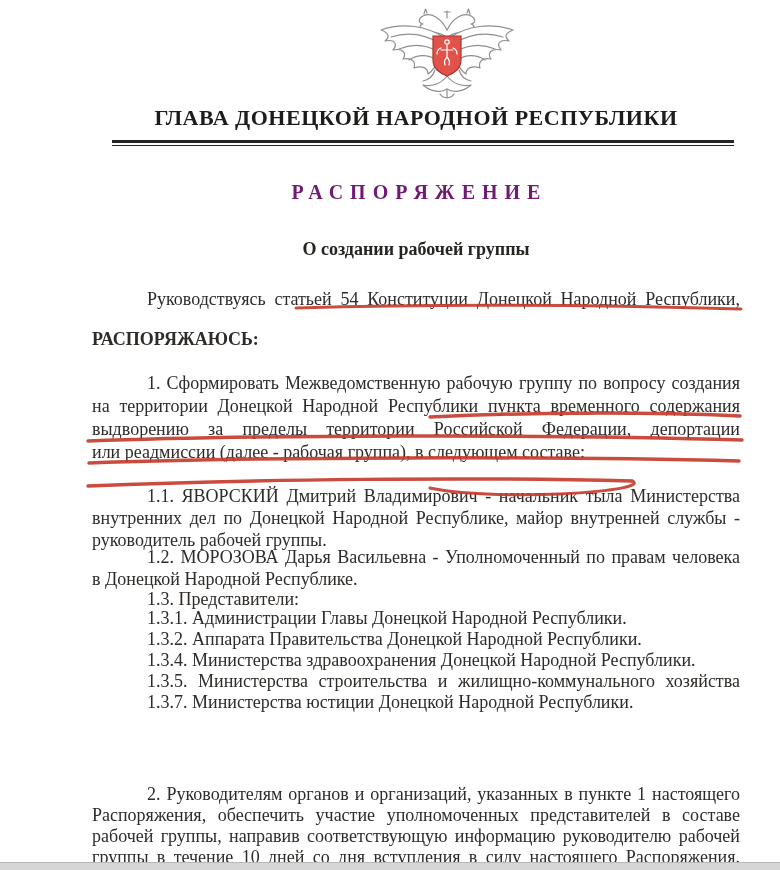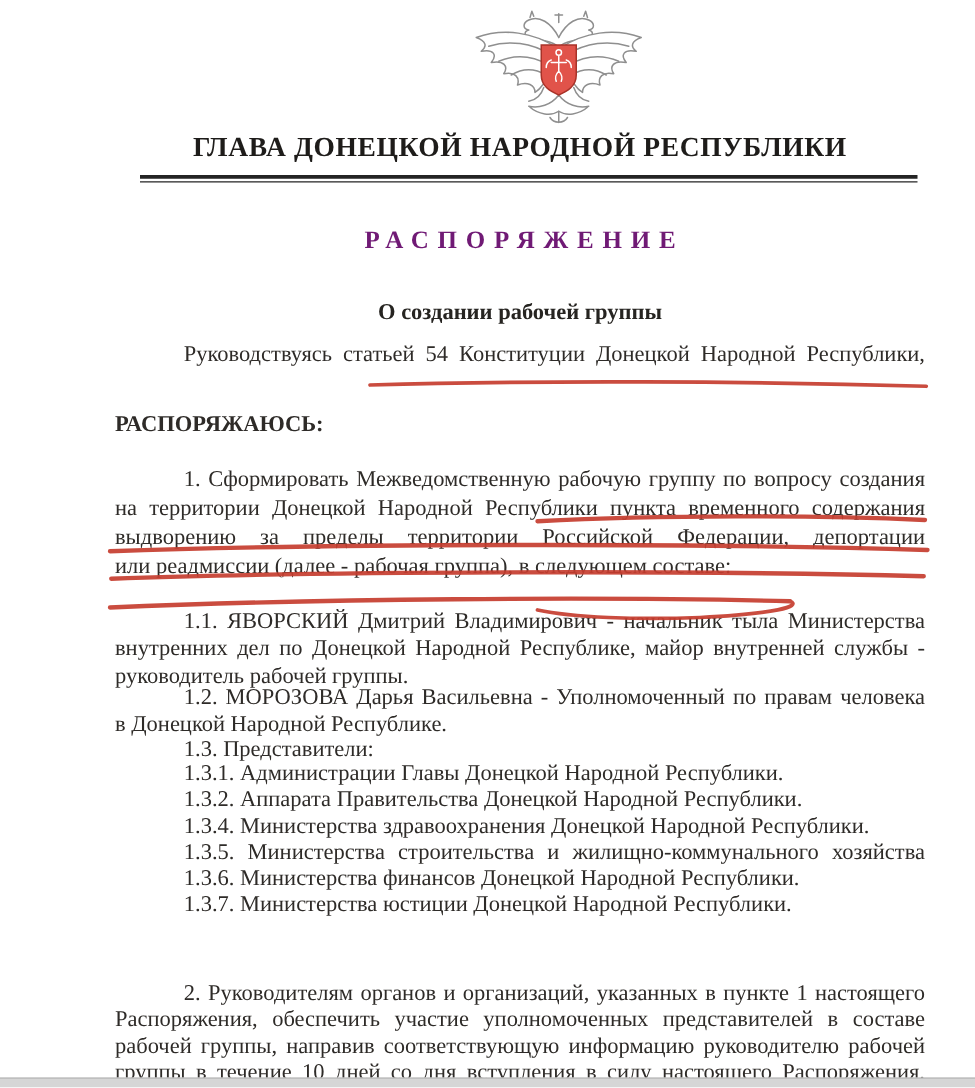--- a/index.html
+++ b/index.html
@@ -76,21 +76,21 @@
       </g>
     </svg>
   </div>
 
   <div class="org-title">ГЛАВА ДОНЕЦКОЙ НАРОДНОЙ РЕСПУБЛИКИ</div>
   <div class="header-rule"></div>
 
   <div class="doc-type">РАСПОРЯЖЕНИЕ</div>
   <div class="subject">О создании рабочей группы</div>
 
-  <div class="block lh22" style="top:272px">
+  <div class="block lh22" style="top:288px">
     <div class="ln j ind">Руководствуясь статьей 54 Конституции Донецкой Народной Республики,</div>
   </div>
 
   <div class="block lh22 bold" style="top:328px">
     <div class="ln">РАСПОРЯЖАЮСЬ:</div>
   </div>
 
   <div class="block lh23" style="top:372px">
     <div class="ln j ind">1. Сформировать Межведомственную рабочую группу по вопросу создания</div>
     <div class="ln j">на территории Донецкой Народной Республики пункта временного содержания</div>
@@ -111,21 +111,20 @@
 
   <div class="block lh22" style="top:588px">
     <div class="ln ind">1.3. Представители:</div>
   </div>
 
   <div class="block lh21" style="top:608px">
     <div class="ln ind">1.3.1. Администрации Главы Донецкой Народной Республики.</div>
     <div class="ln ind">1.3.2. Аппарата Правительства Донецкой Народной Республики.</div>
     <div class="ln ind">1.3.4. Министерства здравоохранения Донецкой Народной Республики.</div>
     <div class="ln j ind">1.3.5. Министерства строительства и жилищно-коммунального хозяйства</div>
-    <div class="ln ind">1.3.6. Министерства финансов Донецкой Народной Республики.</div>
     <div class="ln ind">1.3.7. Министерства юстиции Донецкой Народной Республики.</div>
   </div>
 
   <div class="block lh21" style="top:784px">
     <div class="ln j ind">2. Руководителям органов и организаций, указанных в пункте 1 настоящего</div>
     <div class="ln j">Распоряжения, обеспечить участие уполномоченных представителей в составе</div>
     <div class="ln j">рабочей группы, направив соответствующую информацию руководителю рабочей</div>
     <div class="ln j">группы в течение 10 дней со дня вступления в силу настоящего Распоряжения.</div>
   </div>
 

